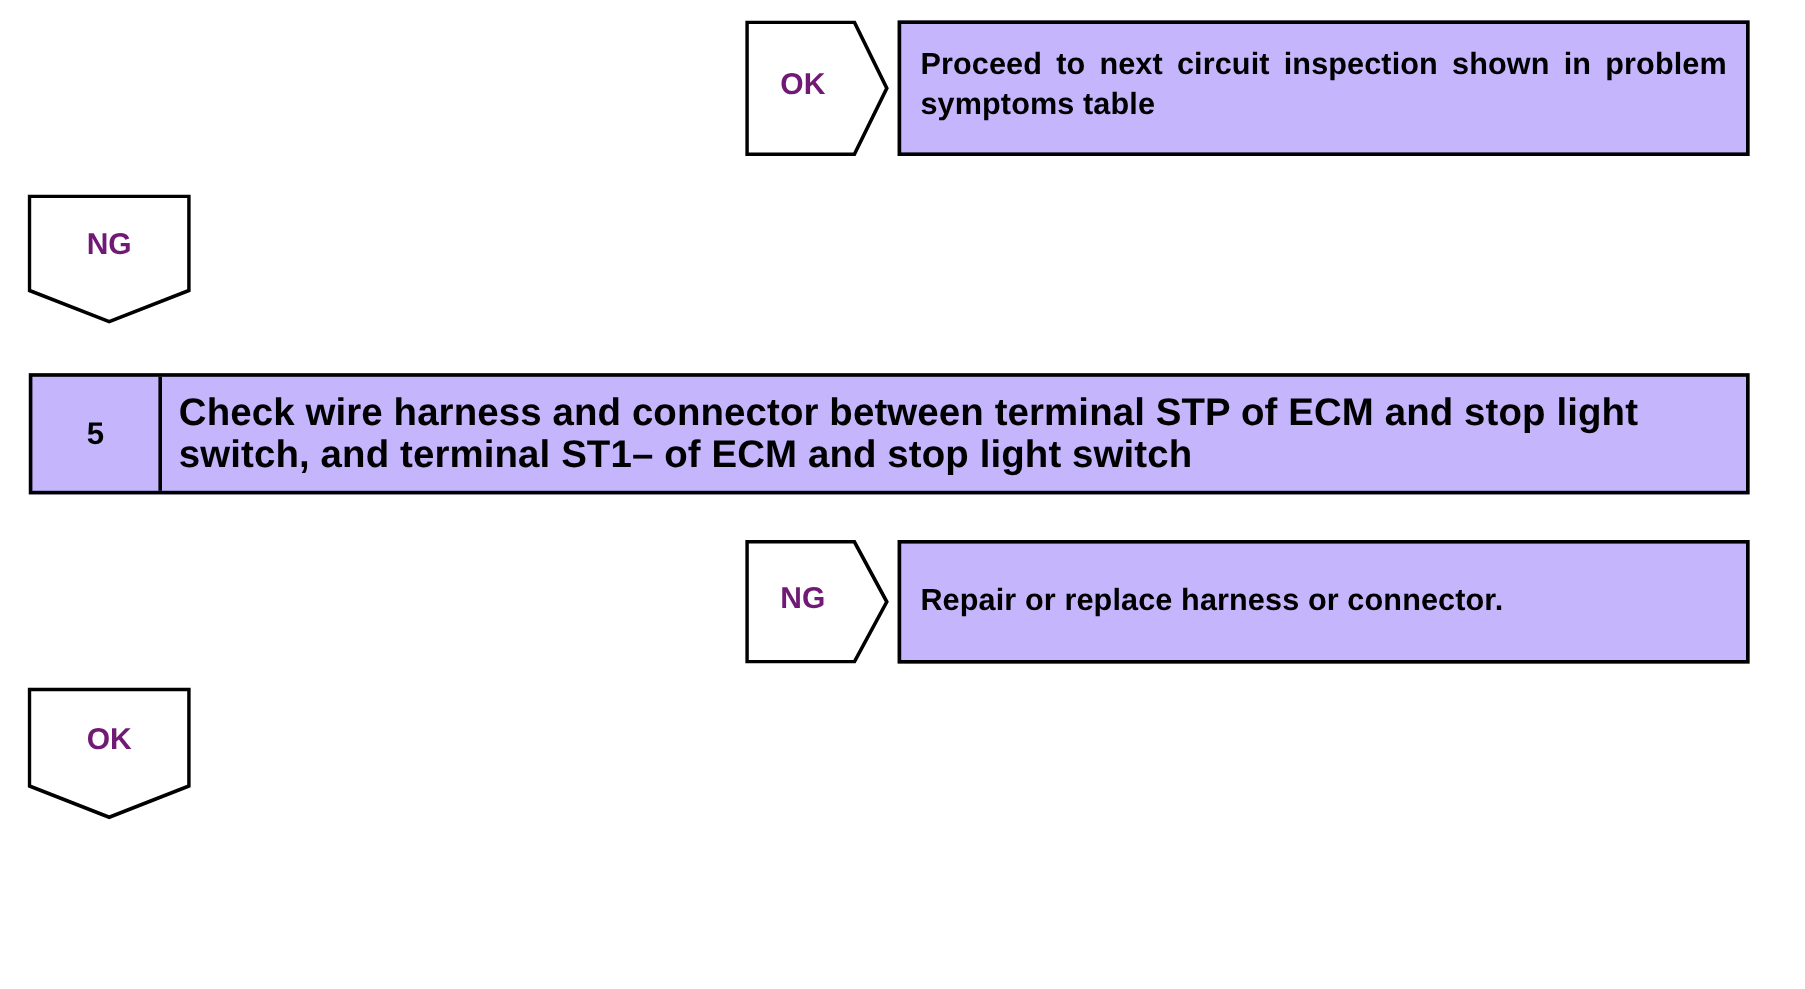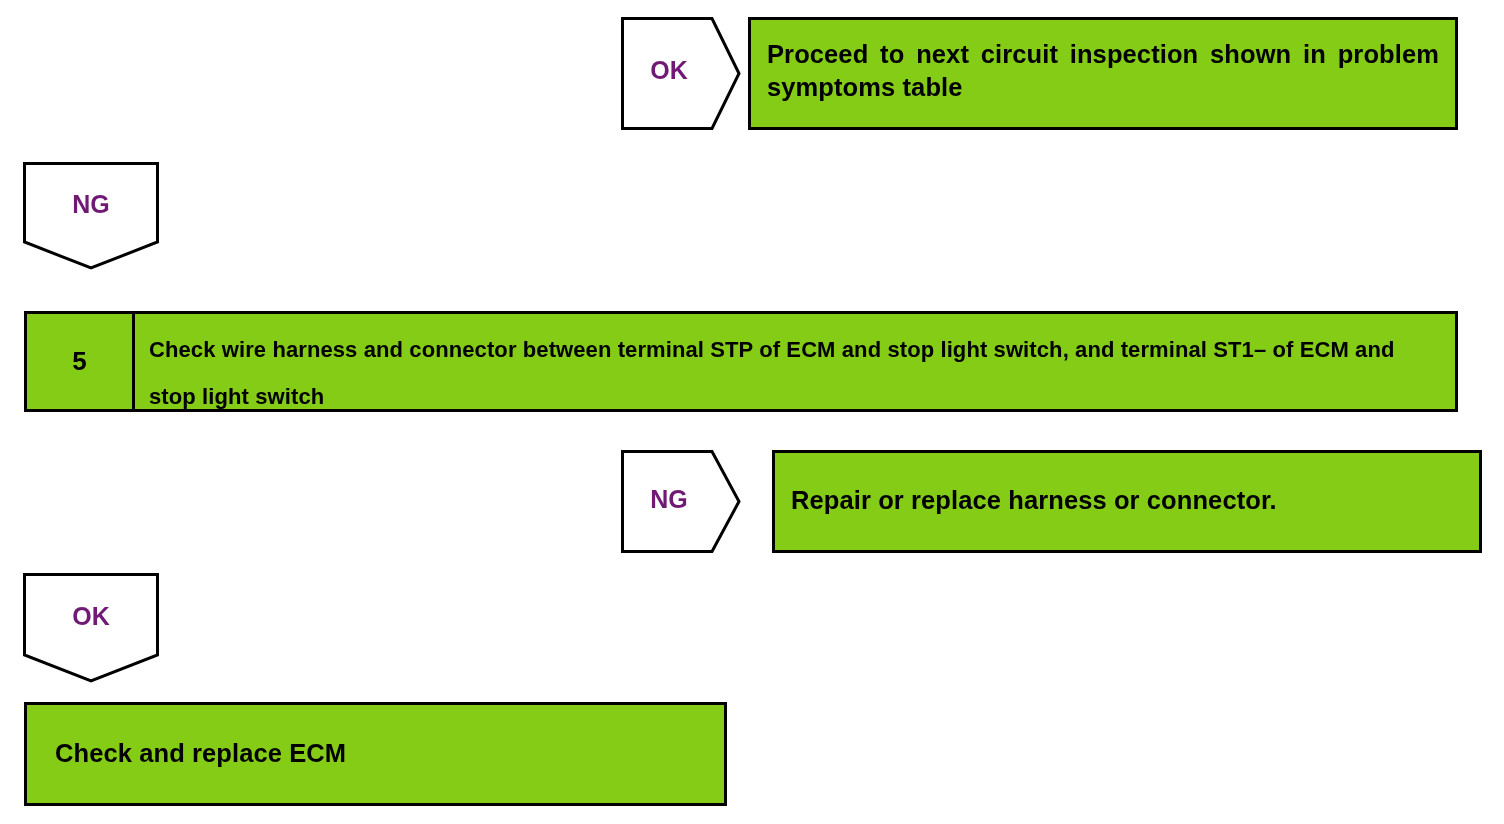--- a/index.html
+++ b/index.html
@@ -16,21 +16,21 @@
     height: 824px;
     background: #ffffff;
     overflow: hidden;
   }
 
   
   .box {
     position: absolute;
     box-sizing: border-box;
     border: 3px solid #000000;
-    background: #84cc16;
+    background: #c4b5fd;
   }
   .box-text {
     position: absolute;
     font-family: "Liberation Sans", sans-serif;
     font-weight: bold;
     color: #000000;
     letter-spacing: 0.1px;
   }
 
   
@@ -89,38 +89,35 @@
   <div class="shape" style="left:23px; top:162px; width:136px; height:108px;">
     <svg width="136" height="108" viewBox="0 0 136 108">
       <polygon points="1.5,1.5 134.5,1.5 134.5,80 68,106 1.5,80" fill="#ffffff" stroke="#000000" stroke-width="3" stroke-linejoin="miter"></polygon>
     </svg>
     <div class="shape-label" style="left:0; top:28px; width:136px; font-size:25px;">NG</div>
   </div>
 
   <div class="box" style="left:24px; top:311px; width:1434px; height:101px;">
     <div class="step-num" style="left:0; top:0; width:105px; height:95px; font-size:26px;">5</div>
     <div class="step-divider" style="left:105px; top:0; width:3px; height:95px;"></div>
-    <div class="box-text" style="left:122px; top:12px; width:1290px; font-size:22px; line-height:47px;">Check wire harness and connector between terminal STP of ECM and stop light switch, and terminal ST1– of ECM and stop light switch</div>
+    <div class="box-text" style="left:122px; top:12px; width:1290px; font-size:32px; line-height:35px;">Check wire harness and connector between terminal STP of ECM and stop light switch, and terminal ST1– of ECM and stop light switch</div>
   </div>
 
   <div class="shape" style="left:621px; top:450px; width:120px; height:103px;">
     <svg width="120" height="103" viewBox="0 0 120 103">
       <polygon points="1.5,1.5 91,1.5 118,51.5 91,101.5 1.5,101.5" fill="#ffffff" stroke="#000000" stroke-width="3" stroke-linejoin="miter"></polygon>
     </svg>
     <div class="shape-label" style="left:0; top:35px; width:96px; font-size:25px;">NG</div>
   </div>
 
-  <div class="box" style="left:748px; top:450px; width:710px; height:103px;margin-left:24px;">
+  <div class="box" style="left:748px; top:450px; width:710px; height:103px;">
     <div class="box-text" style="left:16px; top:31px; width:672px; font-size:25.5px; line-height:32px;">Repair or replace harness or connector.</div>
   </div>
 
   <div class="shape" style="left:23px; top:573px; width:136px; height:111px;">
     <svg width="136" height="111" viewBox="0 0 136 111">
       <polygon points="1.5,1.5 134.5,1.5 134.5,82 68,108 1.5,82" fill="#ffffff" stroke="#000000" stroke-width="3" stroke-linejoin="miter"></polygon>
     </svg>
     <div class="shape-label" style="left:0; top:29px; width:136px; font-size:25px;">OK</div>
   </div>
 
-  <div class="box" style="left:24px; top:702px; width:703px; height:104px;">
-    <div class="box-text" style="left:28px; top:32px; width:650px; font-size:25.5px; line-height:32px;">Check and replace ECM</div>
-  </div>
 
 </div>
 
 </body></html>

